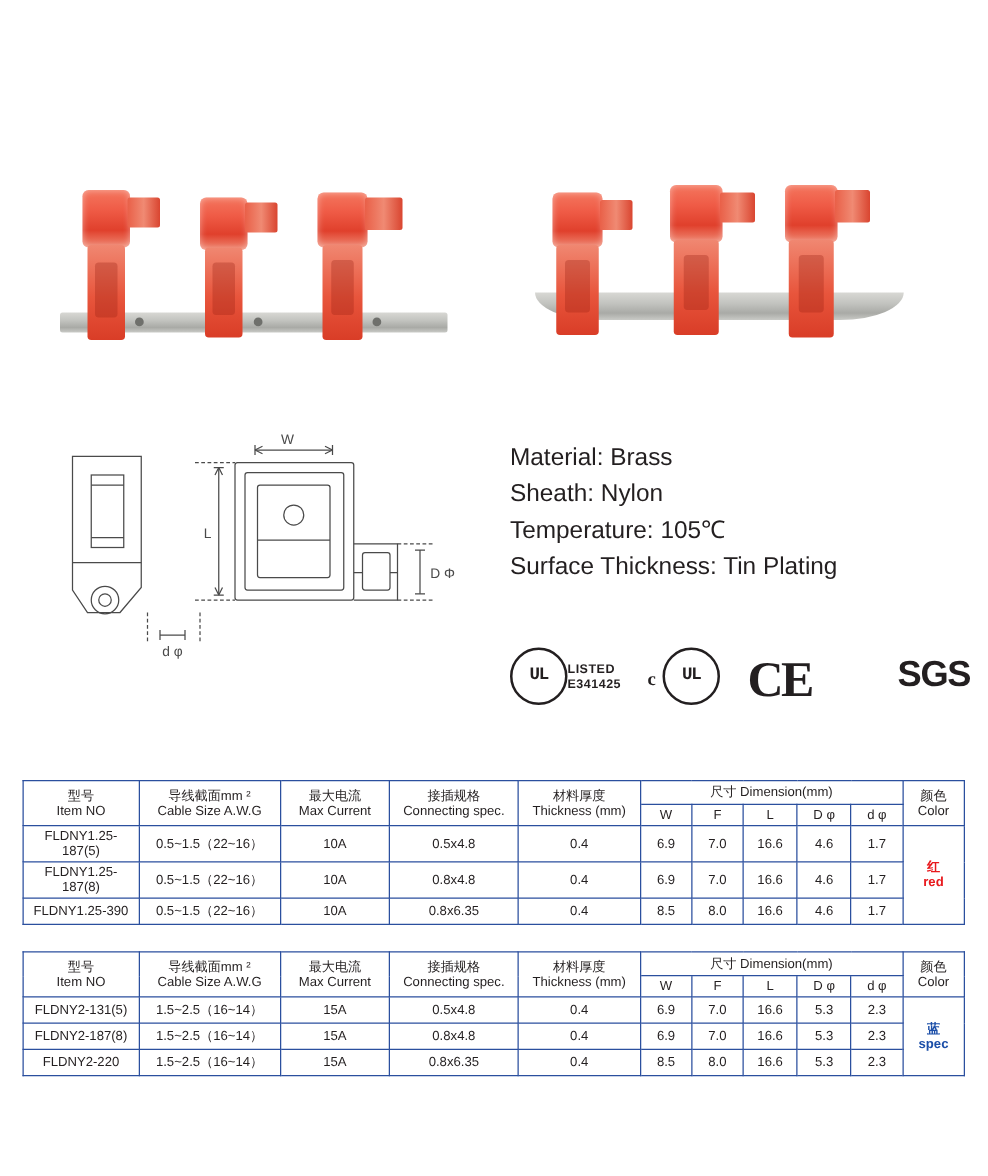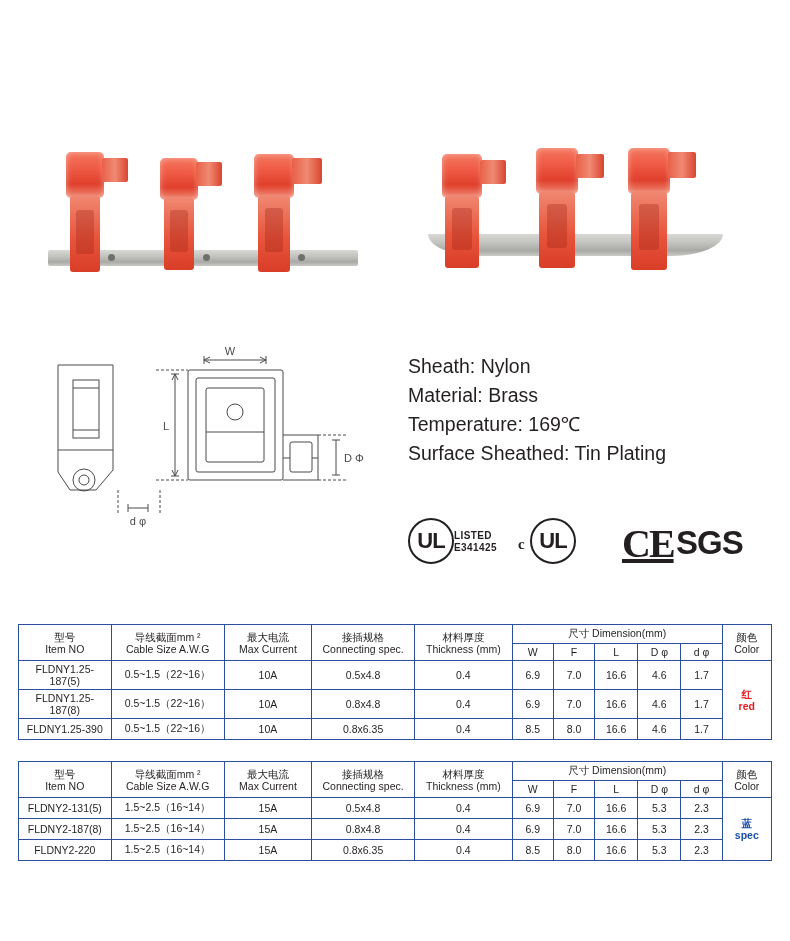--- a/index.html
+++ b/index.html
@@ -85,23 +85,23 @@
   
   .certs { position: absolute; left: 408px; top: 512px; width: 360px; height: 62px; }
   .ul-badge {
     position: absolute;
     width: 46px; height: 46px;
     border: 2.5px solid #231f20;
     border-radius: 50%;
     text-align: center;
   }
   .ul-badge span {
-    font-family: Liberation Sans, sans-serif;
+    font-family: Liberation Mono, monospace;
     font-weight: bold;
-    font-size: 22px;
+    font-size: 14px;
     line-height: 41px;
     letter-spacing: -1px;
   }
   .listed {
     position: absolute;
     font-size: 10px;
     font-weight: bold;
     line-height: 12px;
     letter-spacing: 0.4px;
   }
@@ -115,22 +115,23 @@
     position: absolute;
     font-family: "Liberation Serif", serif;
     font-weight: bold;
     font-size: 40px;
     letter-spacing: -2px;
   }
   .sgs {
     position: absolute;
     font-family: "Liberation Sans", sans-serif;
     font-weight: bold;
-    font-size: 33px;
+    font-size: 29px;
     letter-spacing: -1px;
+    margin-left: 42px;
   }
 
   
   table.spec-table {
     position: absolute;
     border-collapse: collapse;
     font-size: 10.5px;
     color: #231f20;
     width: 754px;
     left: 18px;
@@ -260,39 +261,39 @@
       <g font-family="Liberation Sans, sans-serif" font-size="11" fill="#4a4a4a">
         <text x="212" y="15" text-anchor="middle">W</text>
         <text x="148" y="90" text-anchor="middle">L</text>
         <text x="120" y="185" text-anchor="middle">d φ</text>
         <text x="336" y="122" text-anchor="middle">D Φ</text>
       </g>
     </svg>
   </div>
 
   <div class="specs">
+    <div>Material: Brass</div>
     <div>Sheath: Nylon</div>
-    <div>Material: Brass</div>
-    <div>Temperature: 169℃</div>
-    <div>Surface Sheathed: Tin Plating</div>
+    <div>Temperature: 105℃</div>
+    <div>Surface Thickness: Tin Plating</div>
   </div>
 
   <div class="certs">
     <div class="ul-badge" style="left:0px; top:6px;">
       <span>UL</span>
     </div>
     <div class="listed" style="left:46px; top:18px;">
       <div>LISTED</div>
       <div>E341425</div>
     </div>
     <div class="c-mark" style="left:110px; top:24px;">c</div>
     <div class="ul-badge" style="left:122px; top:6px;">
       <span>UL</span>
     </div>
-    <div class="ce" style="left:214px; top:8px;text-decoration:underline;">CE</div>
+    <div class="ce" style="left:190px; top:8px;">CE</div>
     <div class="sgs" style="left:268px; top:12px;">SGS</div>
   </div>
 
   <table class="spec-table" id="table1">
     <thead>
       <tr>
         <th class="left hdr-tall" rowspan="2" style="width:90px;">
           <span class="cn">型号</span>
           <span class="en">Item NO</span>
         </th>

